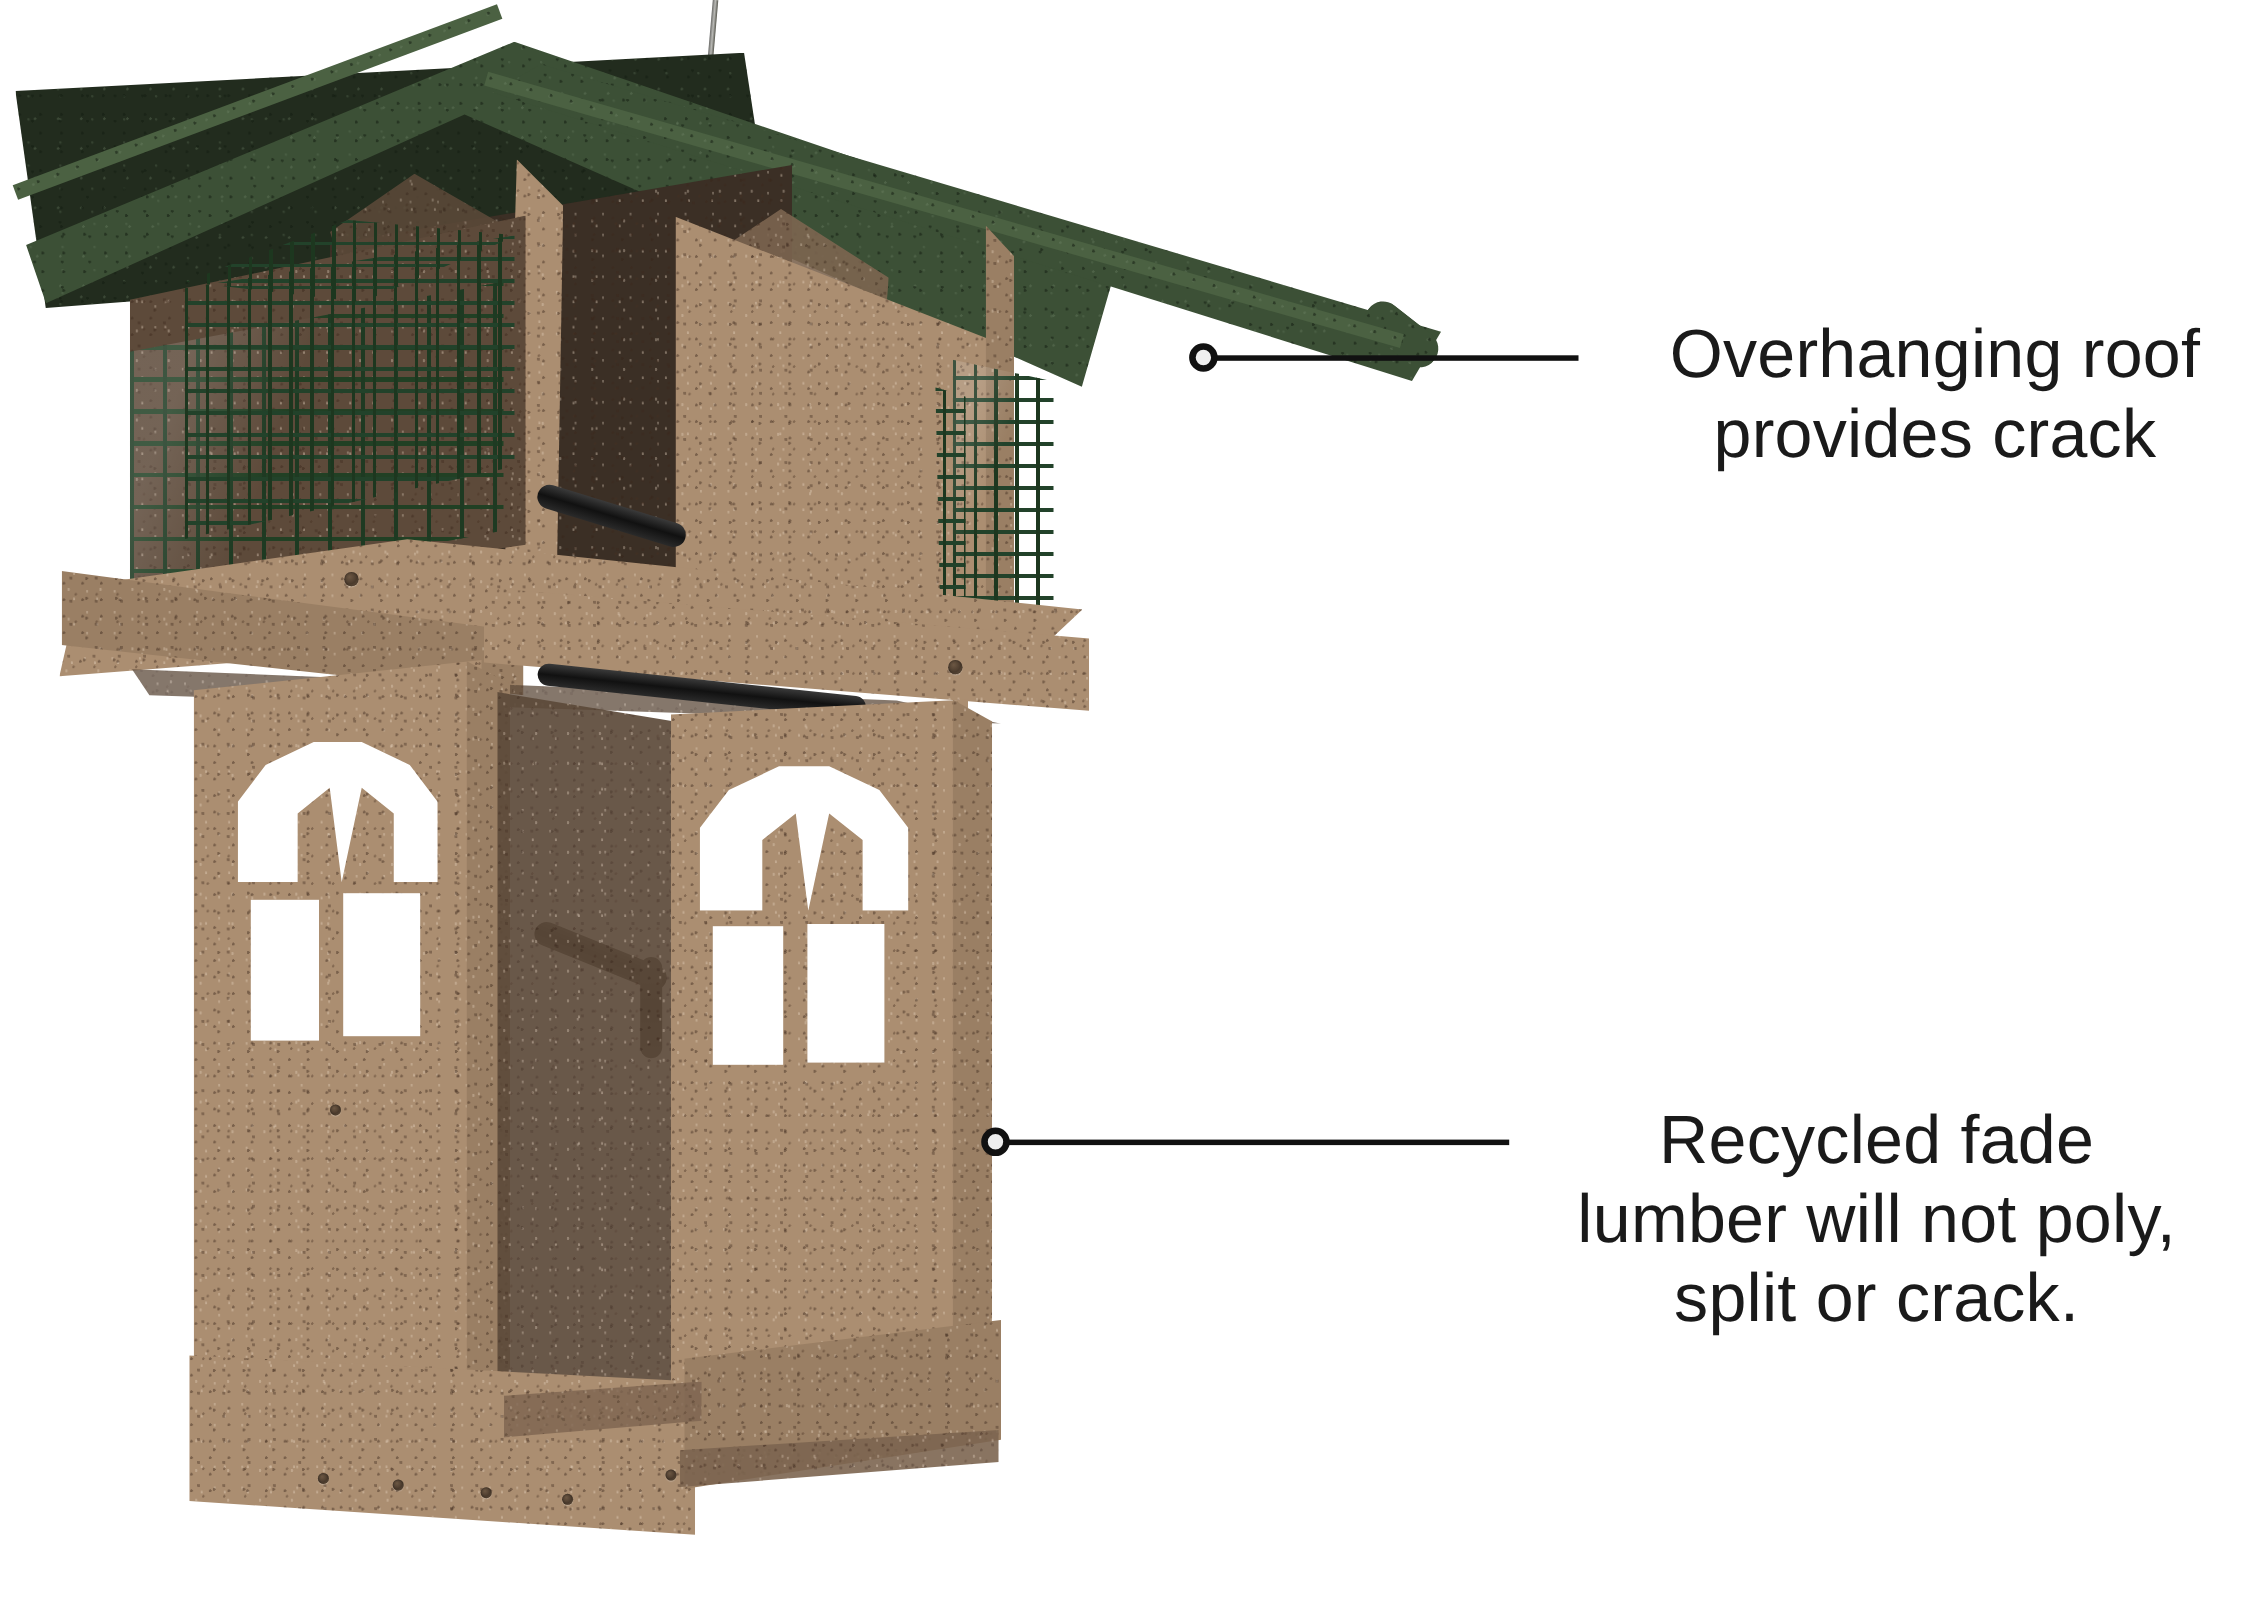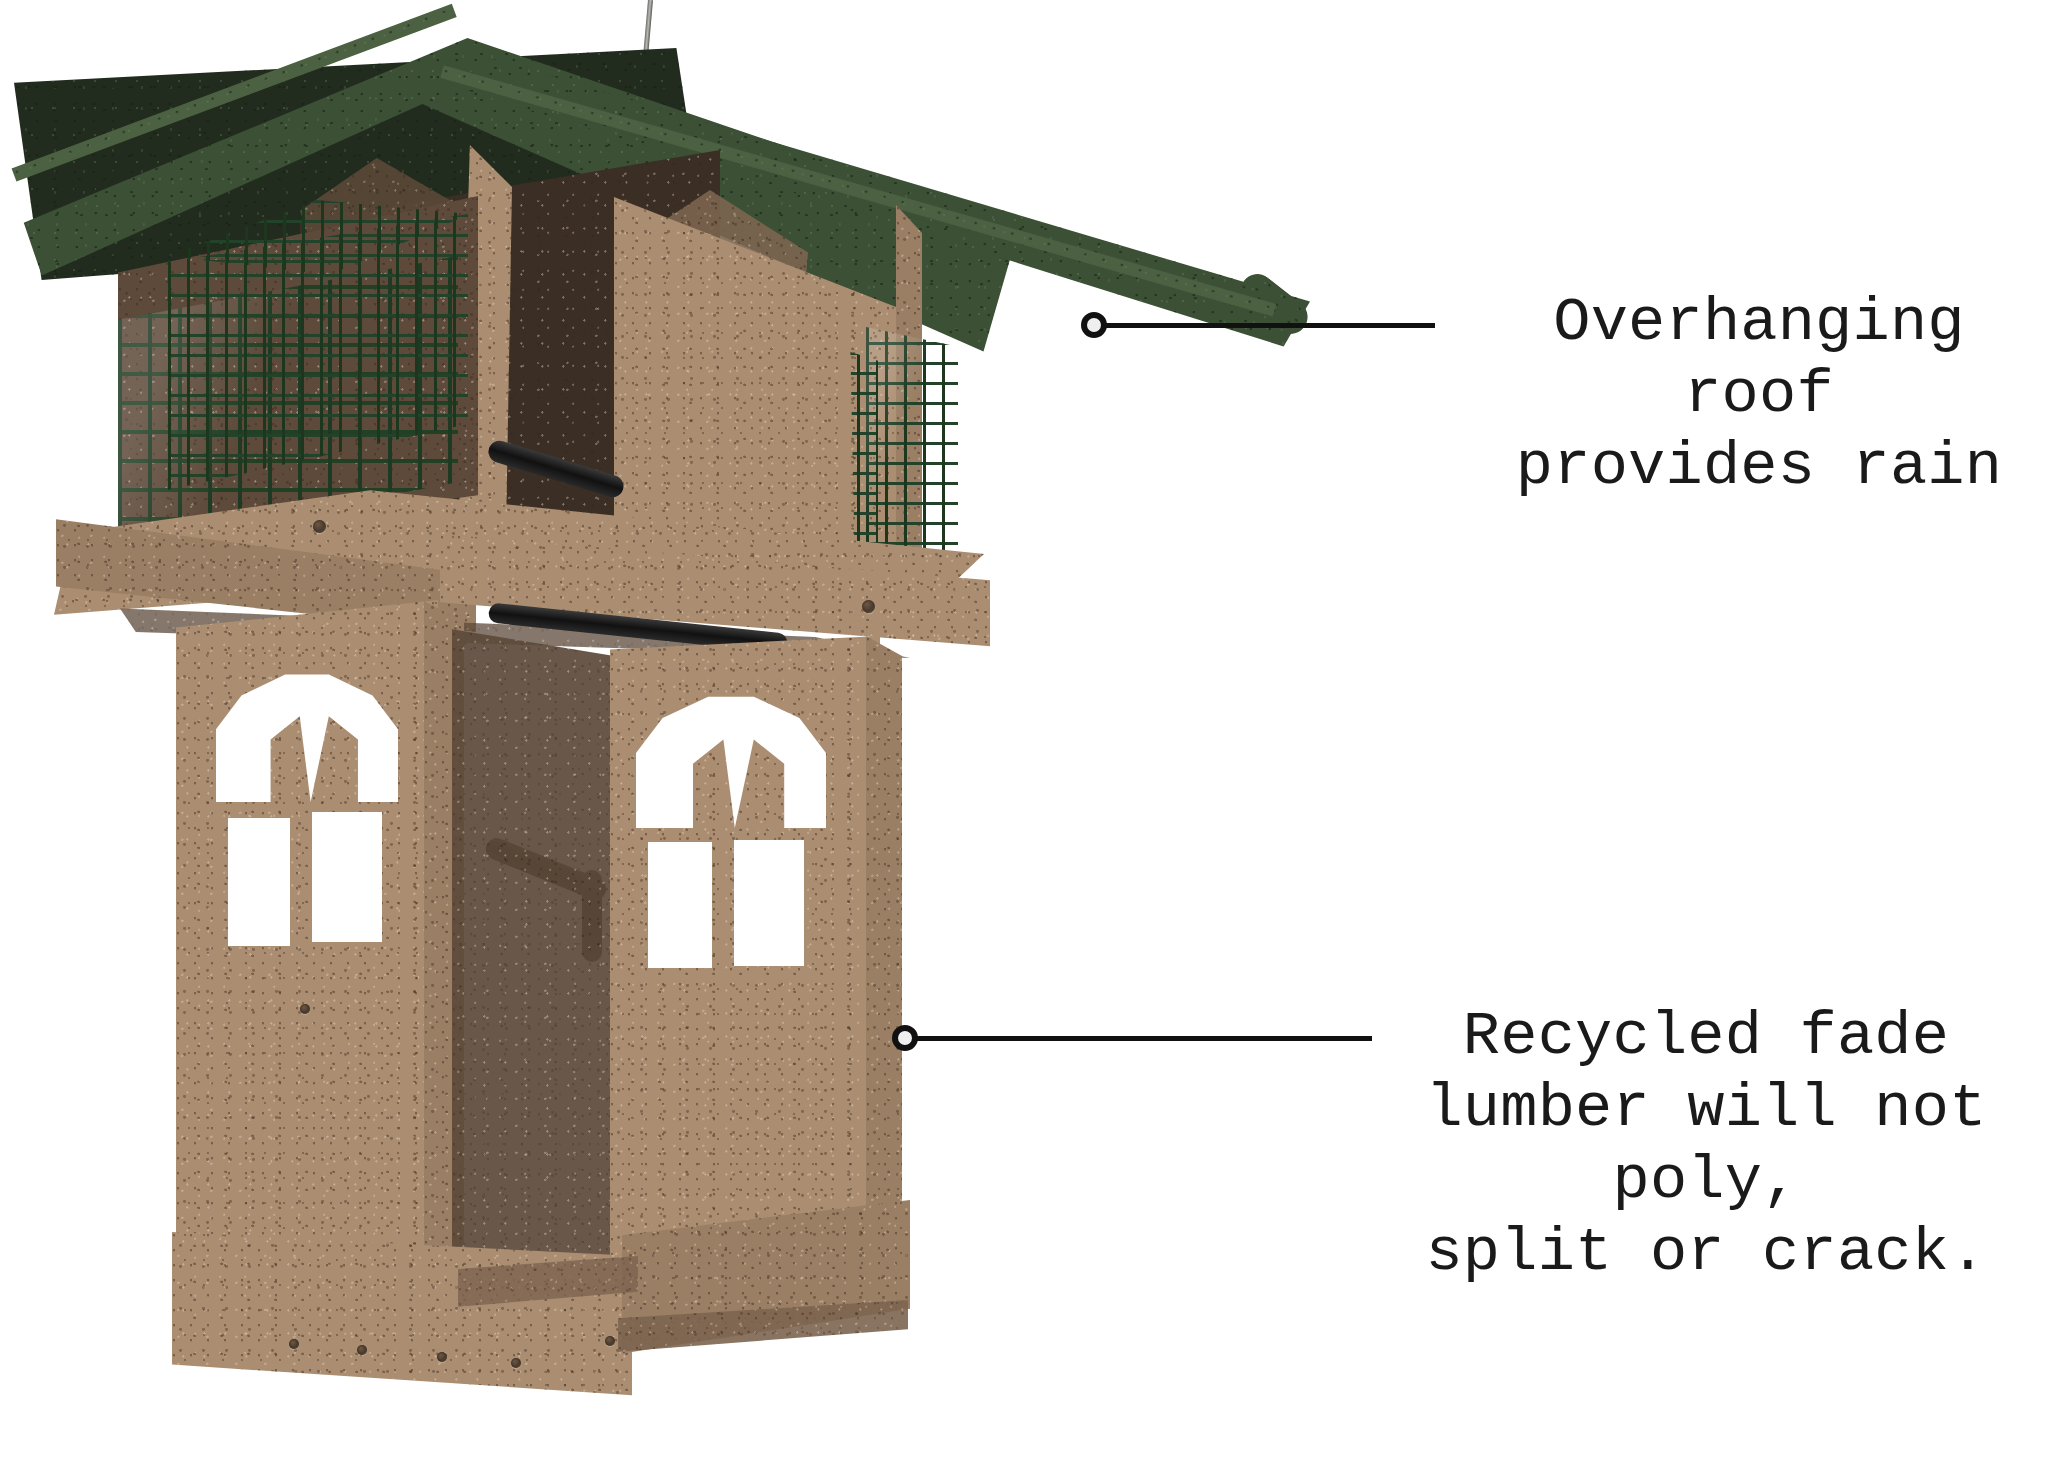--- a/index.html
+++ b/index.html
@@ -67,21 +67,21 @@
 
   .hangwire{position:absolute;background:linear-gradient(to right,#6a6a68,#b9b9b5,#57574f);}
 
   .blackrod{position:absolute;background:linear-gradient(to bottom,#3a3a3a,#111,#2a2a2a);border-radius:14px;}
 
   
   .leader{position:absolute;height:5px;background:#111111;}
   .dot{position:absolute;width:26px;height:26px;border-radius:50%;
        border:6px solid #111111;background:#efefef;box-sizing:border-box;}
   .callout{position:absolute;color:#1a1a1a;text-align:center;
-     font-family:Liberation Mono, monospace;font-weight:300;
+     font-family:Liberation Sans, sans-serif;font-weight:300;
      font-size:62px;line-height:1.16;letter-spacing:.2px;}
   .callout.thin{font-stretch:condensed;}
 </style>
 </head>
 <body>
 
 <div id="stage">
 
   <div id="product">
 
@@ -220,21 +220,21 @@
     <div class="screw sm" style="left:605px;top:1336px;"></div>
     <div class="screw sm" style="left:300px;top:1004px;"></div>
 
   </div>
 
   <div>
     <div class="leader" style="left:1105px;top:323px;width:330px;"></div>
     <div class="dot" style="left:1081px;top:312px;"></div>
     <div class="callout thin" style="left:1494px;top:287px;width:530px;">
       <div>Overhanging roof</div>
-      <div>provides rain</div>
+      <div>provides crack</div>
     </div>
   </div>
 
   <div>
     <div class="leader" style="left:916px;top:1036px;width:456px;"></div>
     <div class="dot" style="left:892px;top:1025px;"></div>
     <div class="callout thin" style="left:1386px;top:1001px;width:640px;">
       <div>Recycled fade</div>
       <div>lumber will not poly,</div>
       <div>split or crack.</div>

